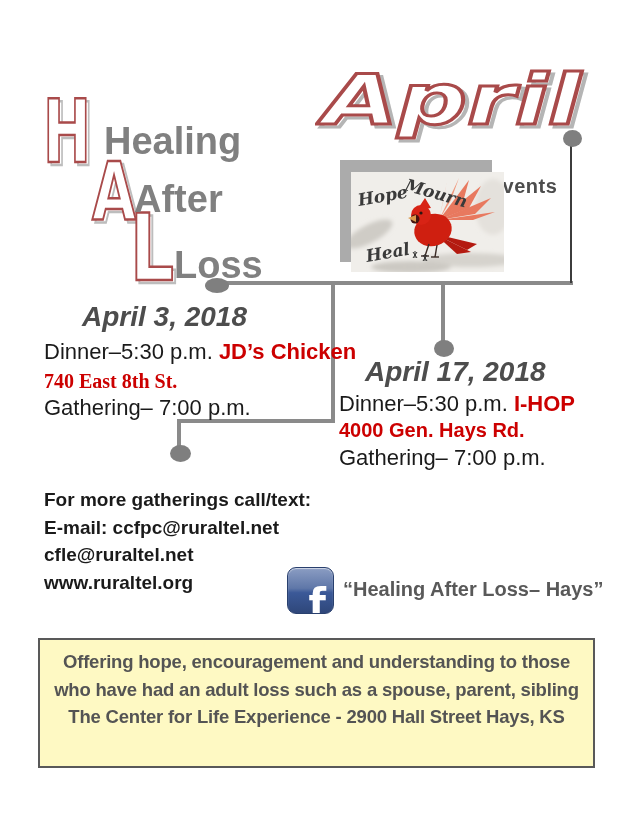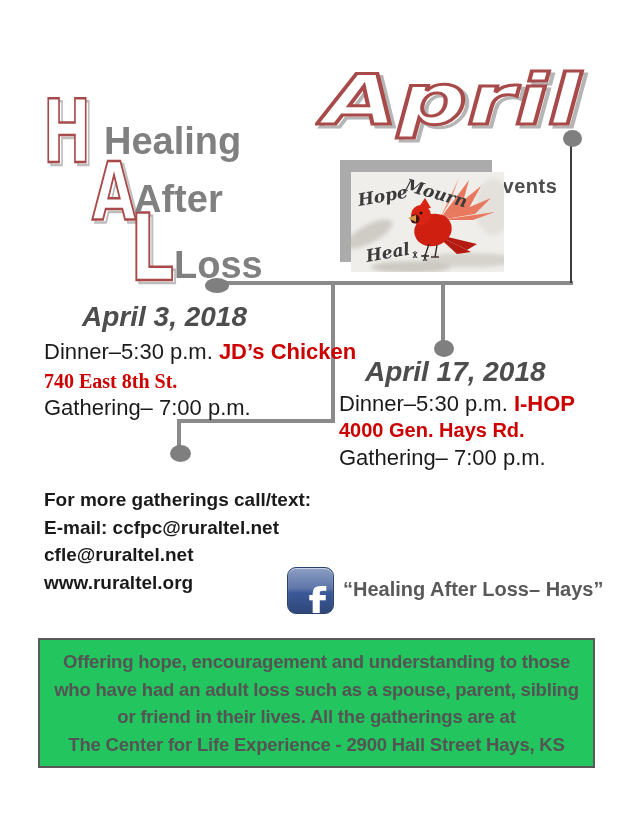--- a/index.html
+++ b/index.html
@@ -39,21 +39,21 @@
   
   #contact-info{left:44px;top:486px;font-size:19px;font-weight:bold;color:#1a1a1a;line-height:27.5px;}
   
   #facebook-icon{left:287px;top:567px;width:45px;height:45px;border-radius:9px;cursor:pointer;
      background:linear-gradient(180deg,#8b9dc3 0%,#5f77a8 45%,#3b5998 55%,#2f477a 100%);
      border:1px solid #29406e;box-shadow:inset 0 1px 1px rgba(255,255,255,.6);overflow:hidden;}
   #facebook-f{position:absolute;right:7px;bottom:-10px;color:#ffffff;font-family:"DejaVu Sans",sans-serif;
      font-weight:bold;font-size:40px;line-height:1;}
   #facebook-quote{left:343px;top:578px;font-size:20px;font-weight:bold;color:#595959;white-space:nowrap;}
   
-  #footer-box{left:38px;top:638px;width:553px;height:118px;background:#22c55e;border:2px solid #595959;
+  #footer-box{left:38px;top:638px;width:553px;height:118px;background:#fef9c3;border:2px solid #595959;
      text-align:center;font-size:18.5px;font-weight:bold;color:#545454;line-height:27.5px;
      padding-top:8px;letter-spacing:-0.2px;}
   svg text{user-select:none;}
 </style>
 </head>
 <body>
 
 <div id="flyer">
 
   <svg id="hal-logo" class="abs" width="240" height="205" viewBox="0 0 240 205">
@@ -175,17 +175,16 @@
   </div>
 
   <div id="facebook-icon" class="abs">
     <span id="facebook-f">f</span>
   </div>
   <div id="facebook-quote" class="abs">“Healing After Loss– Hays”</div>
 
   <div id="footer-box" class="abs">
     <div>Offering hope, encouragement and understanding to those</div>
     <div>who have had an adult loss such as a spouse, parent, sibling</div>
-    <div>or friend in their lives. All the gatherings are at</div>
     <div>The Center for Life Experience - 2900 Hall Street Hays, KS</div>
   </div>
 
 </div>
 
 </body></html>

